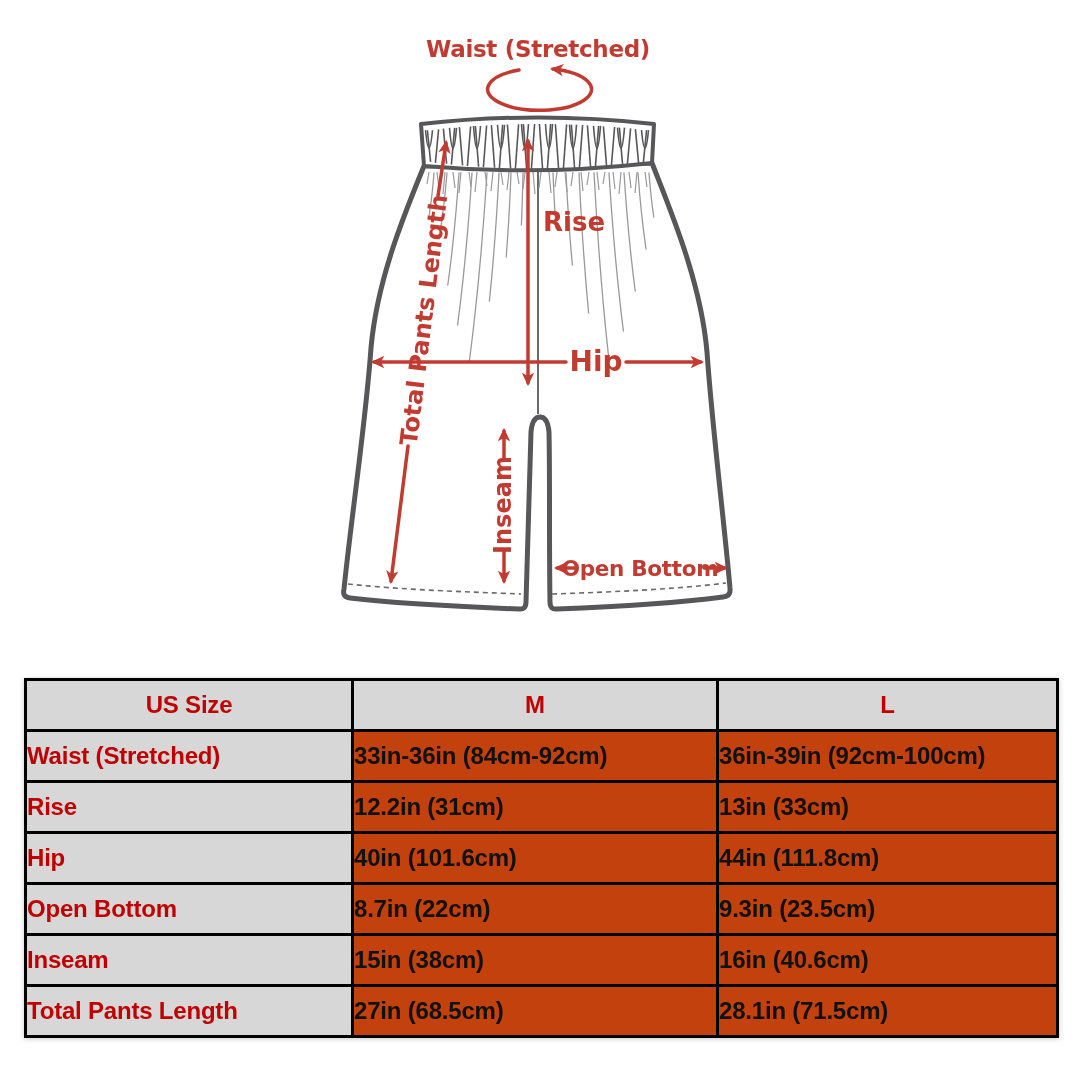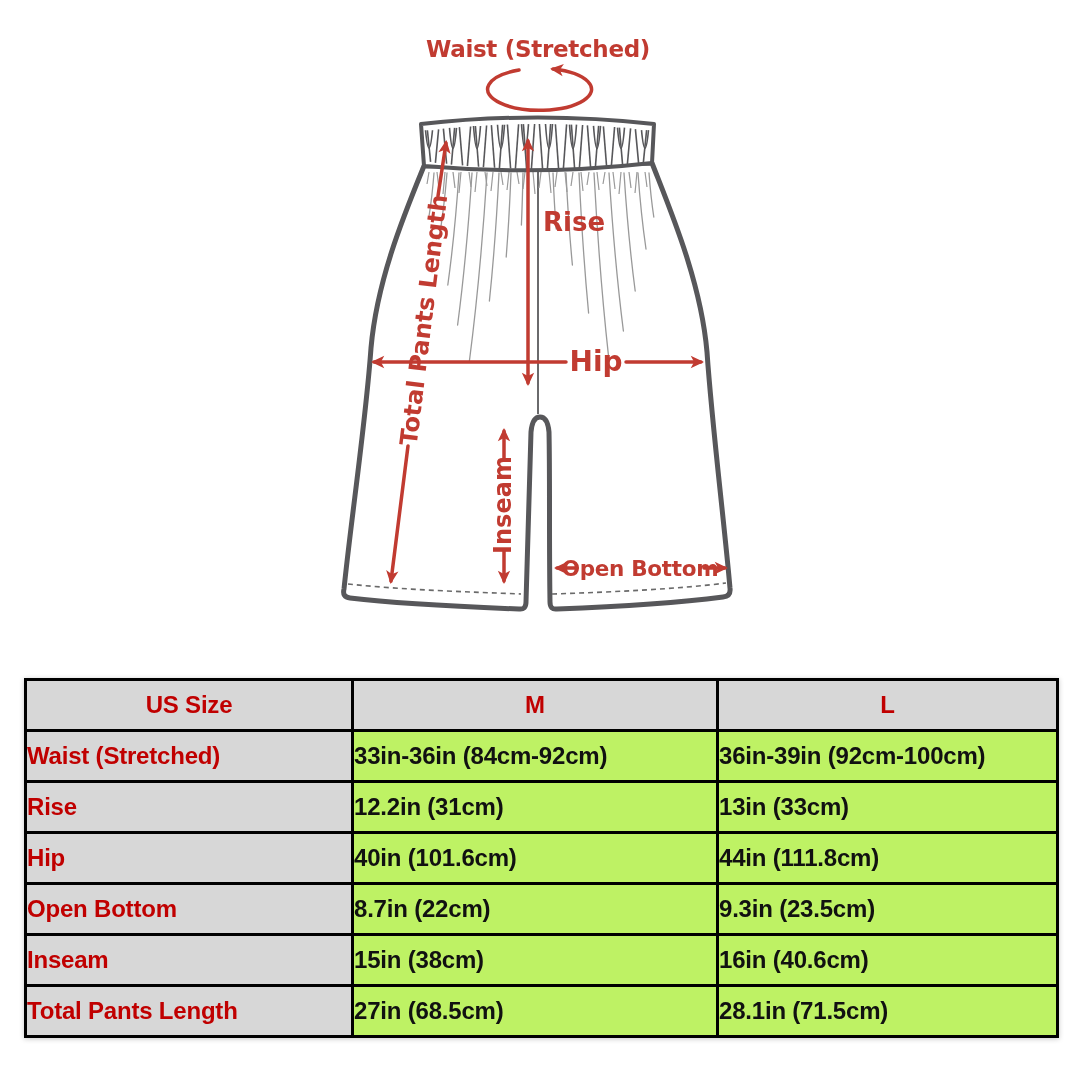--- a/index.html
+++ b/index.html
@@ -17,21 +17,21 @@
     border-collapse:collapse;table-layout:fixed;width:1032px;
     font-family:"Liberation Sans",sans-serif;
   }
   table.size tr{height:51px;}
   table.size th,table.size td{
     border:3px solid #000;vertical-align:middle;
     font-weight:700;font-size:24px;padding:0;letter-spacing:-0.2px;
   }
   th.hdr{background:#d7d7d7;color:#c00000;font-size:25px;}
   td.rowlabel{background:#d7d7d7;color:#c00000;font-size:25px;}
-  td.val{background:#bef264;color:#111111;}
+  td.val{background:#c2410c;color:#111111;}
 </style>
 </head>
 <body>
 
 <div class="diagram-wrap">
   <svg id="diagram-svg" width="1080" height="660" viewBox="0 0 1080 660">
     <defs>
       <marker id="arr" viewBox="0 0 10 10" refX="7.5" refY="5" markerWidth="4.2" markerHeight="4.2" orient="auto-start-reverse">
         <path d="M0.5,0.8 L9.5,5 L0.5,9.2 L2.8,5 Z" fill="#c13b31"></path>
       </marker>

